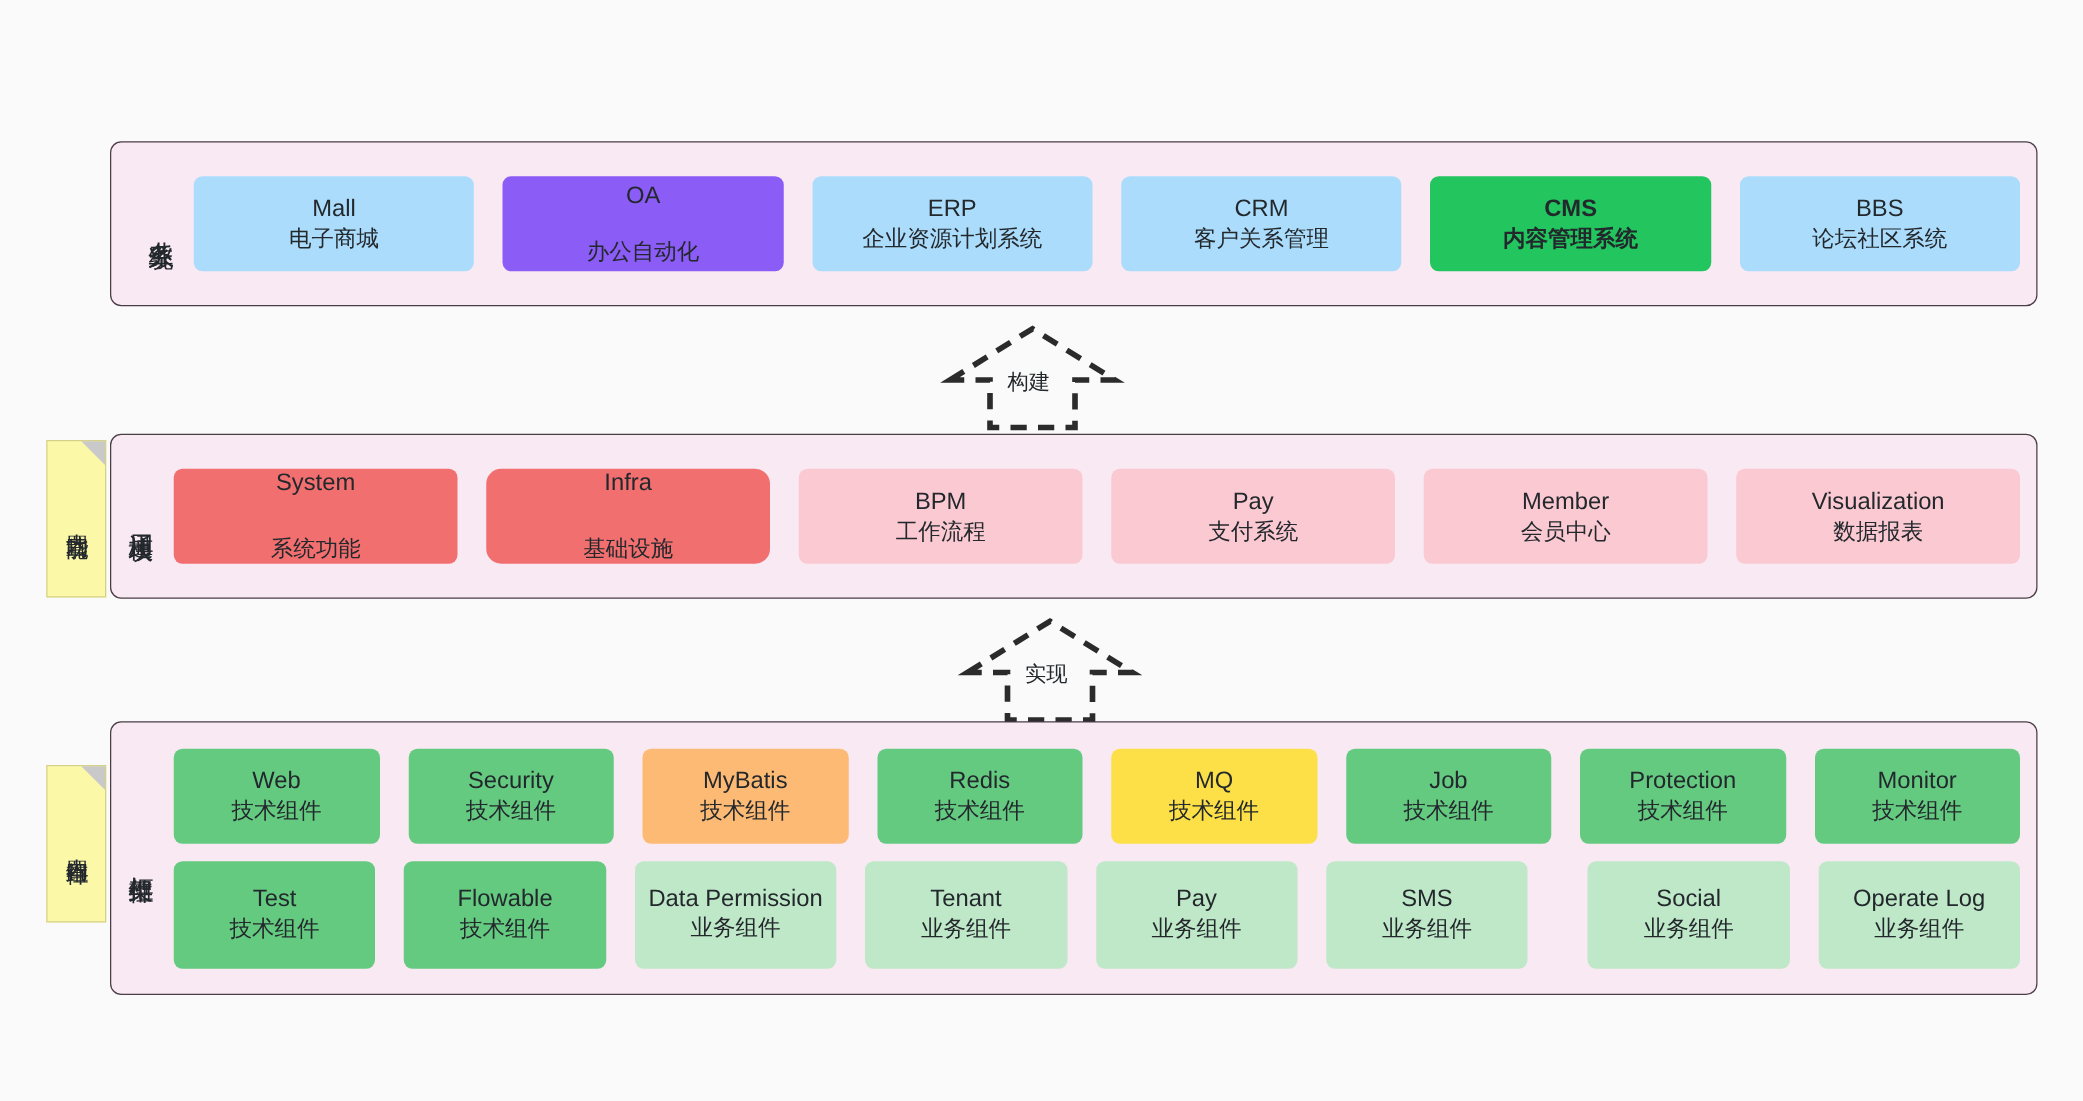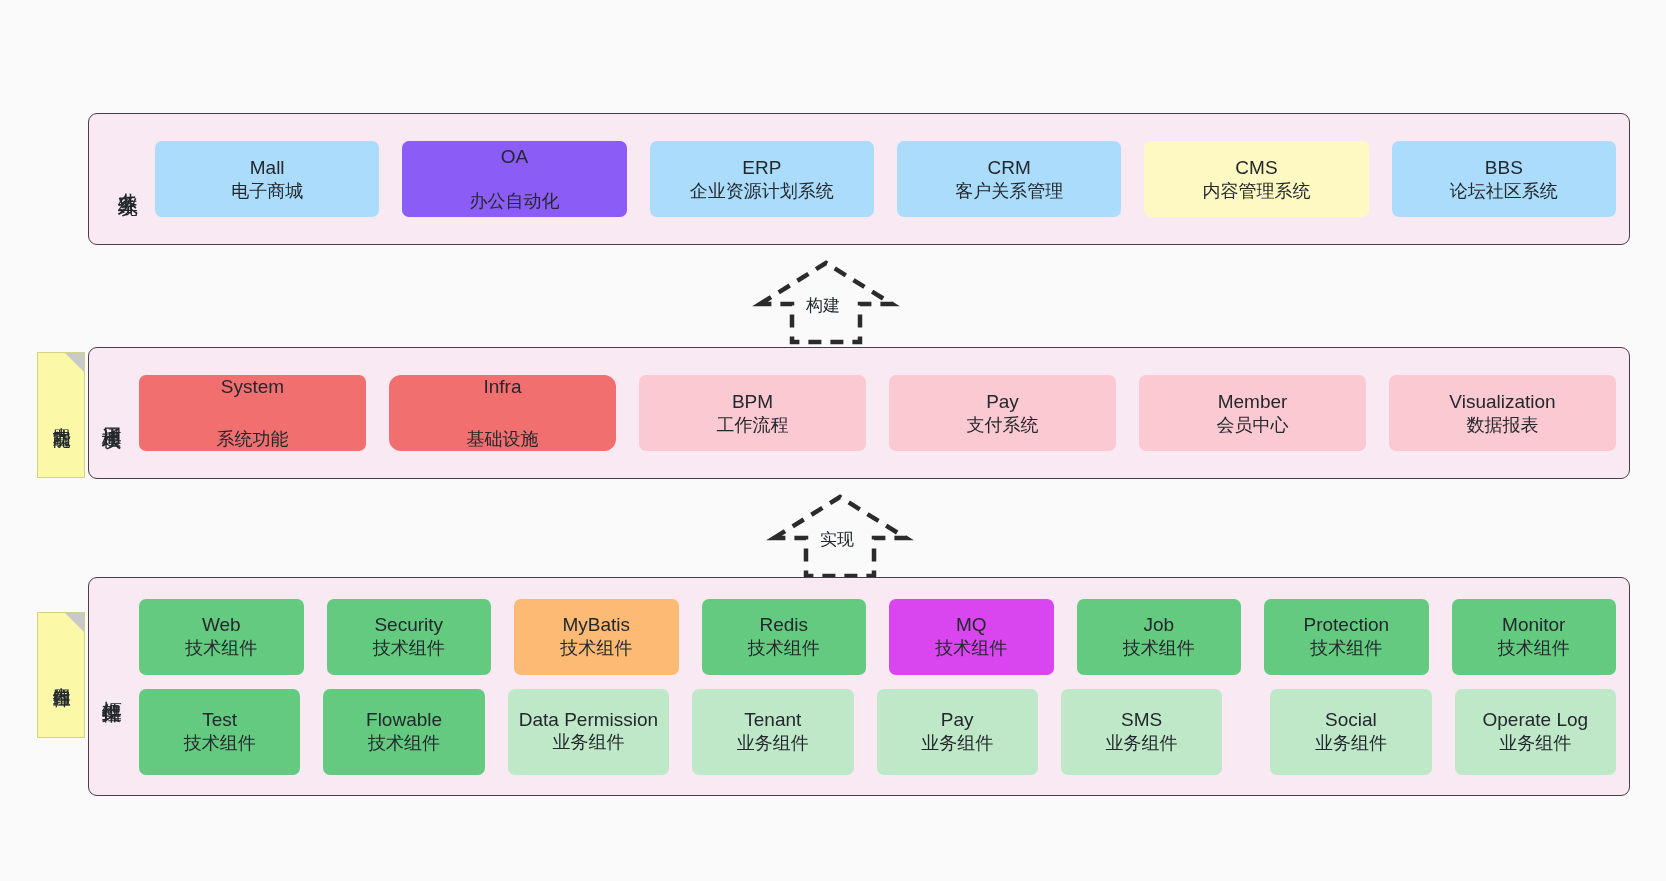--- a/index.html
+++ b/index.html
@@ -133,21 +133,21 @@
           <span class="cn">办公自动化</span>
         </div>
         <div class="box blue" style="background: rgb(171, 220, 251);">
           <span class="en">ERP</span>
           <span class="cn">企业资源计划系统</span>
         </div>
         <div class="box blue" style="background: rgb(171, 220, 251);">
           <span class="en">CRM</span>
           <span class="cn">客户关系管理</span>
         </div>
-        <div class="box blue" style="background: #fef9c3;">
+        <div class="box blue" style="background: #22c55e; font-weight: bold;">
           <span class="en">CMS</span>
           <span class="cn">内容管理系统</span>
         </div>
         <div class="box blue" style="background: rgb(171, 220, 251);">
           <span class="en">BBS</span>
           <span class="cn">论坛社区系统</span>
         </div>
       </div>
     </div>
   </div>
@@ -223,21 +223,21 @@
             <span class="cn">技术组件</span>
           </div>
           <div class="box green" style="background: #fdba74;">
             <span class="en">MyBatis</span>
             <span class="cn">技术组件</span>
           </div>
           <div class="box green" style="background: rgb(100, 202, 128);">
             <span class="en">Redis</span>
             <span class="cn">技术组件</span>
           </div>
-          <div class="box green" style="background: #d946ef;">
+          <div class="box green" style="background: #fde047;">
             <span class="en">MQ</span>
             <span class="cn">技术组件</span>
           </div>
           <div class="box green" style="background: rgb(100, 202, 128);">
             <span class="en">Job</span>
             <span class="cn">技术组件</span>
           </div>
           <div class="box green" style="background: rgb(100, 202, 128);">
             <span class="en">Protection</span>
             <span class="cn">技术组件</span>

